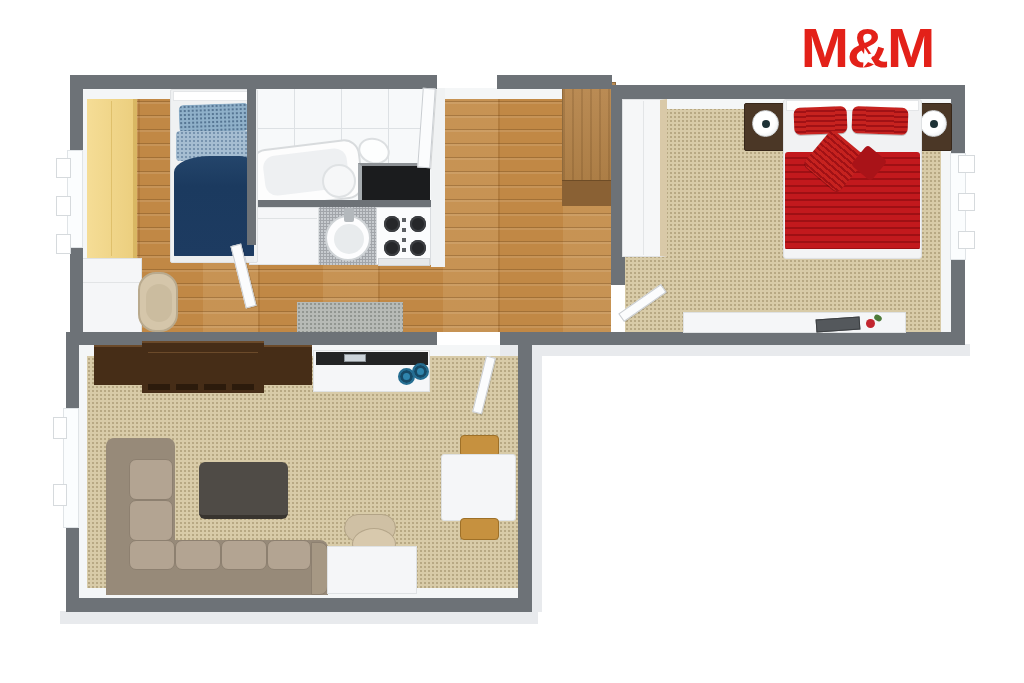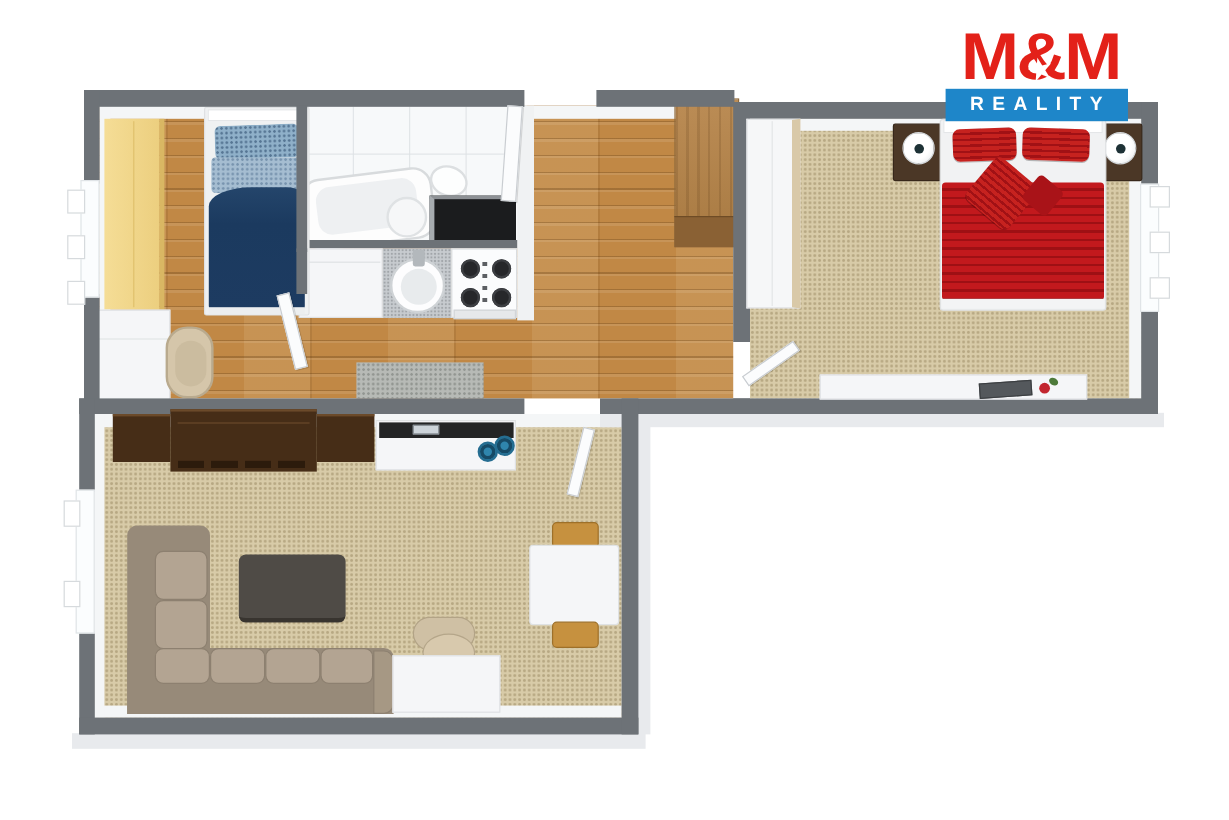--- a/index.html
+++ b/index.html
@@ -209,16 +209,15 @@
   <div class="a" style="left:352px;top:528px;width:44px;height:32px;background:#d8c9ad;border:1px solid #b5a68a;border-radius:50%;"></div>
   <div class="a white-furn" style="left:327px;top:546px;width:90px;height:48px;"></div>
 
   <div class="a" style="left:460px;top:435px;width:39px;height:22px;background:#c6913f;border:1px solid #9e7028;border-radius:4px;"></div>
   <div class="a white-furn" style="left:441px;top:454px;width:75px;height:67px;border-radius:3px;"></div>
   <div class="a" style="left:460px;top:518px;width:39px;height:22px;background:#c6913f;border:1px solid #9e7028;border-radius:4px;"></div>
 
   <div class="a" style="left:788px;top:22px;width:158px;height:80px;z-index:50;">
     <div class="a logo-brand" style="left:0;top:2px;width:158px;">M&amp;M</div>
     <div class="a logo-star" style="left:50%;top:36px;">★</div>
-    <div class="a logo-band" style="left:0;top:52px;width:152px;height:27px;">REALITY</div>
   </div>
 
 </div>
 
 </body></html>

